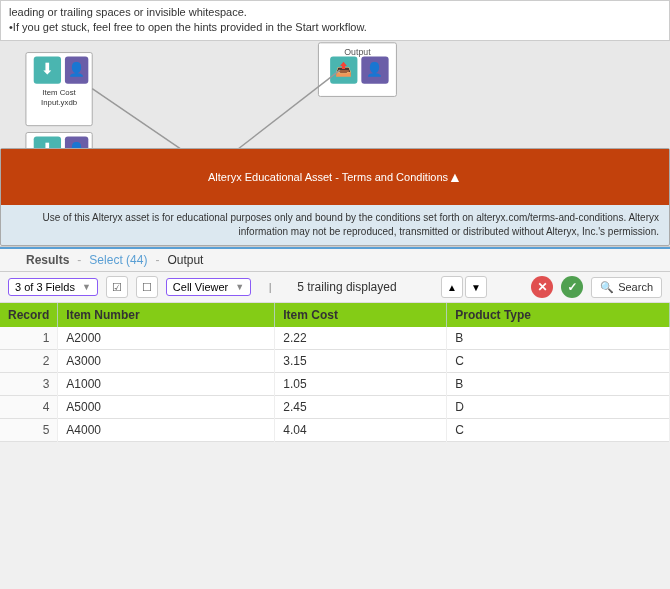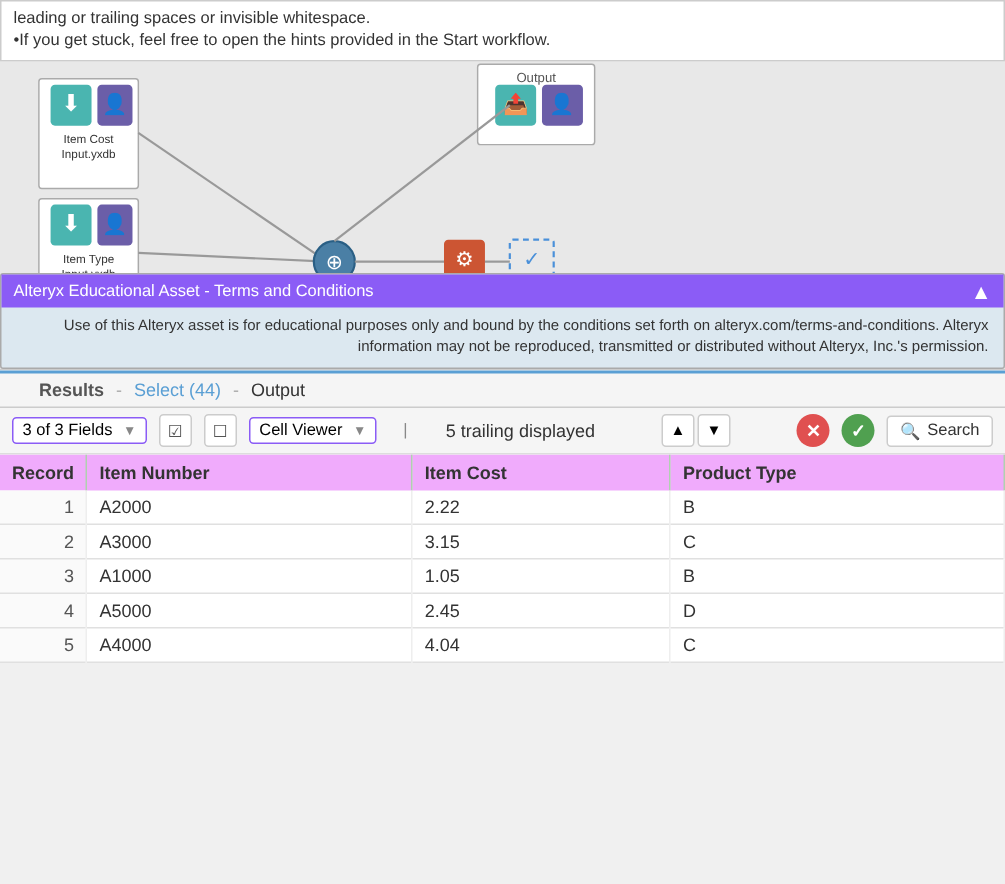--- a/index.html
+++ b/index.html
@@ -40,26 +40,26 @@
       position: absolute;
       bottom: 0;
       left: 0;
       right: 0;
       background: #dce8f0;
       border: 1px solid #aaa;
       border-radius: 2px;
     }
 
     .terms-header {
-      background: #8b5cf6;
+      background: #c2410c;
       color: white;
       font-size: 11px;
-      padding: 3px 8px;
-      display: flex;
-      justify-content: space-between;
+      padding: 20px 8px;
+      display: flex;
+      justify-content: center;
       align-items: center;
     }
 
     .terms-body {
       padding: 6px 10px;
       font-size: 10px;
       color: #333;
       text-align: right;
       line-height: 1.4;
     }
@@ -178,21 +178,21 @@
       flex: 1;
     }
 
     table {
       width: 100%;
       border-collapse: collapse;
       font-size: 12px;
     }
 
     thead tr {
-      background: #f0abfc;
+      background: #84cc16;
     }
 
     thead th {
       padding: 5px 8px;
       text-align: left;
       font-weight: bold;
       border-right: 1px solid #b0d0b0;
       color: #333;
       font-size: 12px;
     }

